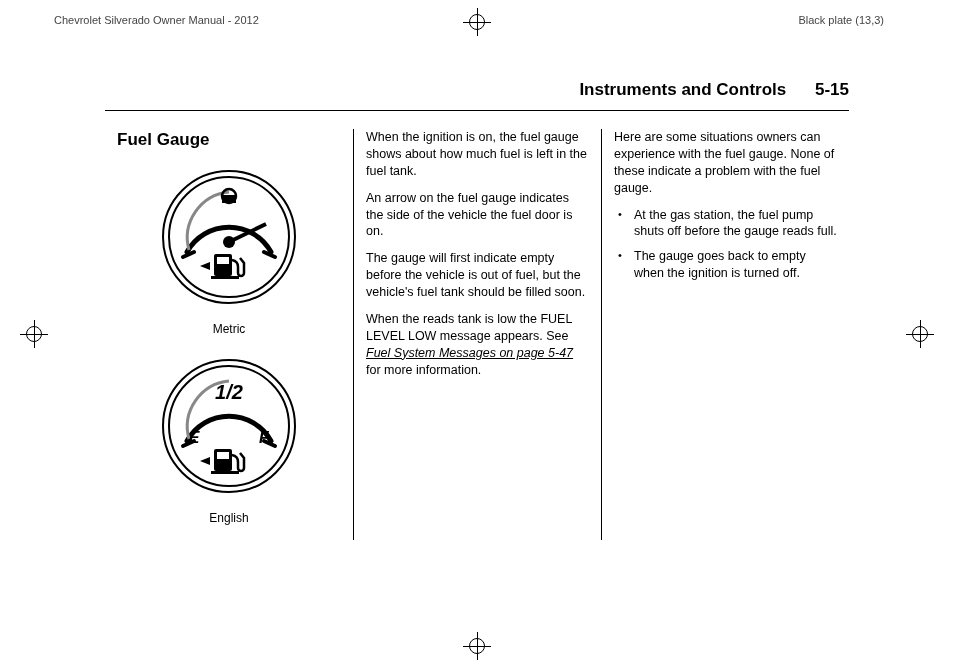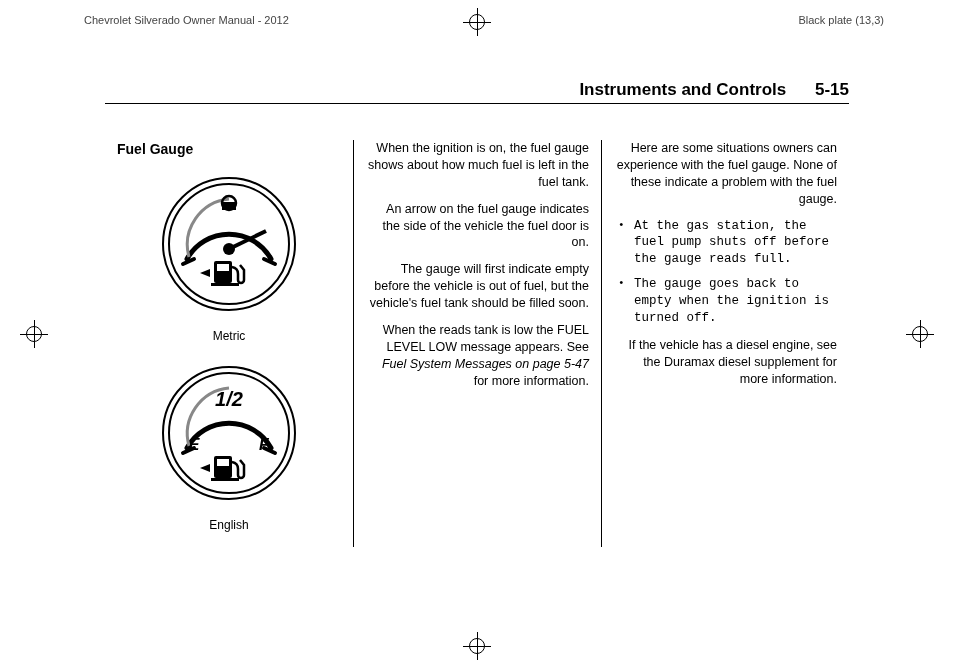--- a/index.html
+++ b/index.html
@@ -32,70 +32,70 @@
     top: 6px; left: 6px;
   }
   .reg-top { top: 8px; left: 463px; }
   .reg-bottom { bottom: 8px; left: 463px; }
   .reg-left { top: 320px; left: 20px; }
   .reg-right { top: 320px; right: 20px; }
 
   .header {
     position: absolute;
     top: 14px;
-    left: 84px;
+    left: 54px;
     right: 70px;
     font-size: 11px;
     color: #444;
     display: flex;
     justify-content: space-between;
     gap: 10px;
   }
 
   .page {
     position: absolute;
     top: 80px;
     left: 105px;
     width: 744px;
   }
   .running-head {
     text-align: right;
     font-weight: bold;
     font-size: 17px;
     border-bottom: 1.5px solid #000;
-    padding-bottom: 3px;
-    margin-bottom: 36px;
+    padding-bottom: 10px;
+    margin-bottom: 18px;
   }
   .running-head .pn { margin-left: 24px; }
 
   .cols {
     display: flex;
     gap: 0;
   }
   .col {
     width: 248px;
     padding: 0 12px;
     box-sizing: border-box;
     font-size: 12.5px;
     line-height: 1.35;
   }
   .col + .col { border-left: 1px solid #000; }
 
   h2.section {
-    font-size: 14px;
+    font-size: 17px;
     font-weight: bold;
     margin: 0 0 10px 0;
   }
   .fig { text-align: center; margin: 8px 0 4px; font-style: italic; }
   .caption { text-align: center; font-weight: normal; font-size: 12px; margin-bottom: 14px; }
 
-  p { margin: 0 0 10px 0; text-align: right; }
-  .ital { font-style: italic; }
-
-  ul.bul { list-style: none; padding: 0; margin: 0 0 10px 0; font-family: Liberation Mono, monospace; }
+  p { margin: 0 0 10px 0; }
+  .ital { font-style: italic; text-decoration: underline; }
+
+  ul.bul { list-style: none; padding: 0; margin: 0 0 10px 0; }
   ul.bul li { position: relative; padding-left: 20px; margin-bottom: 8px; }
   ul.bul li::before {
     content: "•";
     position: absolute;
     left: 4px;
     top: 0;
     font-size: 11px;
   }
 
   
@@ -198,17 +198,16 @@
         <span>When the reads tank is low the FUEL LEVEL LOW message appears. See </span><span class="ital">Fuel System Messages on page 5-47</span><span> for more information.</span>
       </p>
     </div>
 
     <div class="col">
       <p>Here are some situations owners can experience with the fuel gauge. None of these indicate a problem with the fuel gauge.</p>
       <ul class="bul">
         <li>At the gas station, the fuel pump shuts off before the gauge reads full.</li>
         <li>The gauge goes back to empty when the ignition is turned off.</li>
       </ul>
-      <p>If the vehicle has a diesel engine, see the Duramax diesel supplement for more information.</p>
     </div>
 
   </div>
 </div>
 
 </body></html>

